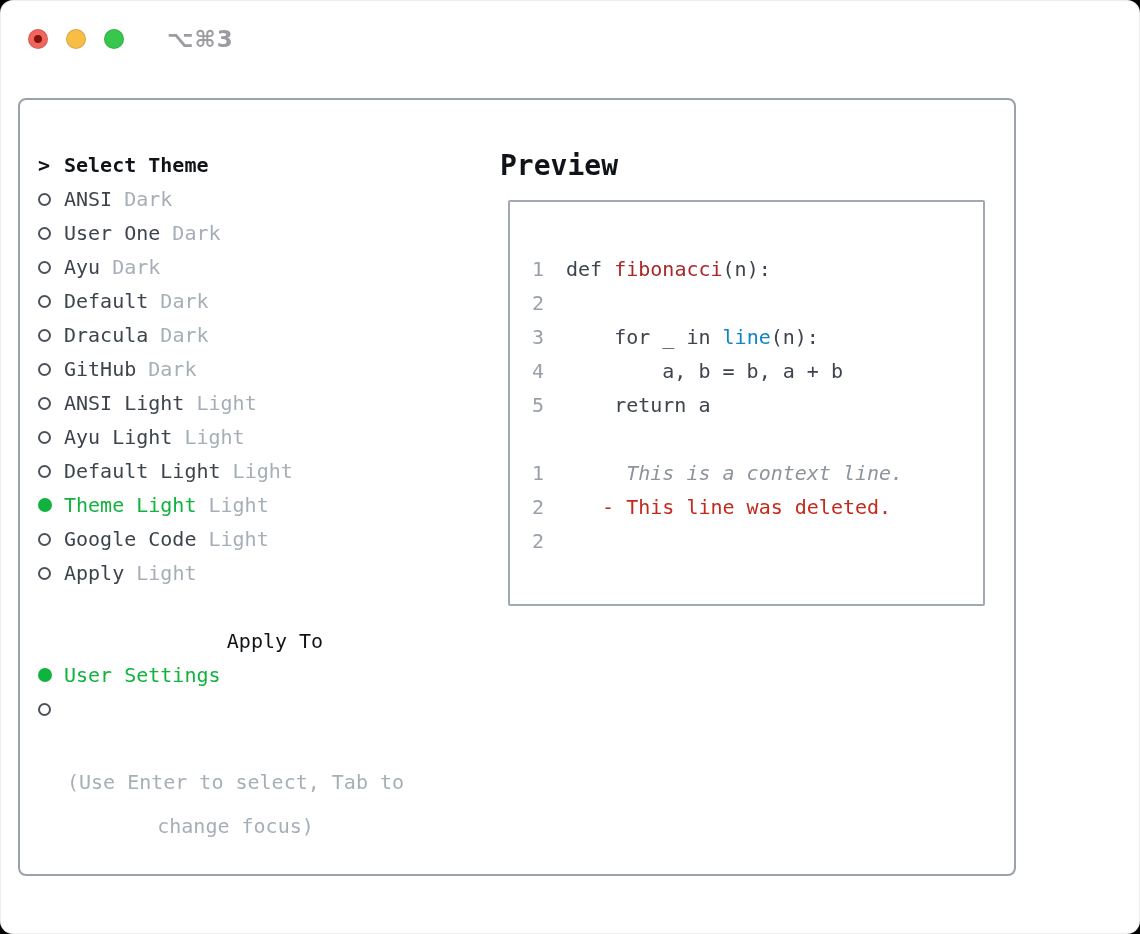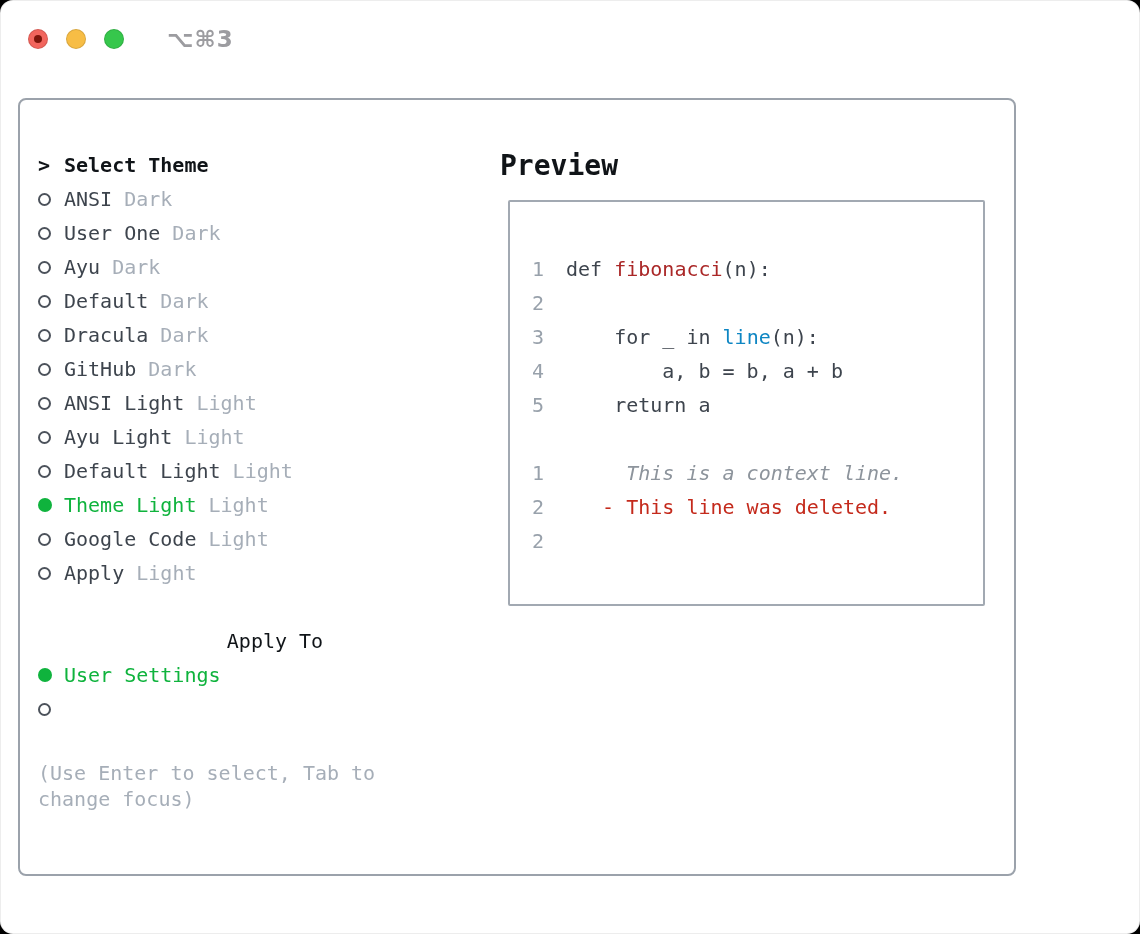--- a/index.html
+++ b/index.html
@@ -40,21 +40,21 @@
   .cursor-char{font-weight:bold;color:var(--black);}
   .dot{width:13px;height:13px;border-radius:50%;border:2px solid #4c525b;box-sizing:border-box;}
   .dot.filled{width:14px;height:14px;border:none;background:var(--green);}
   .header-row{font-weight:bold;color:var(--black);}
   .group-header{color:var(--black);justify-content:center;}
   .row.selected .opt-name{color:var(--green);}
   .opt-name{white-space:pre;}
   .variant{color:var(--muted);white-space:pre;}
   .spacer{height:34px;}
   .hint{
-    margin-top:0;width:395px;font-size:20px;line-height:26px;color:var(--muted);
+    margin-top:0;width:395px;font-size:20px;line-height:44px;color:var(--muted);text-align:center;
   }
   
   .preview-head{
     position:absolute;left:480px;top:48px;height:34px;display:flex;align-items:center;
     font-size:28px;font-weight:bold;color:var(--black);
   }
   .preview-box{
     position:absolute;left:488px;top:100px;width:477px;height:406px;box-sizing:border-box;
     border:2px solid #a2a9b2;border-radius:2px;background:#fff;
     padding:50px 0 0 22px;overflow:hidden;

